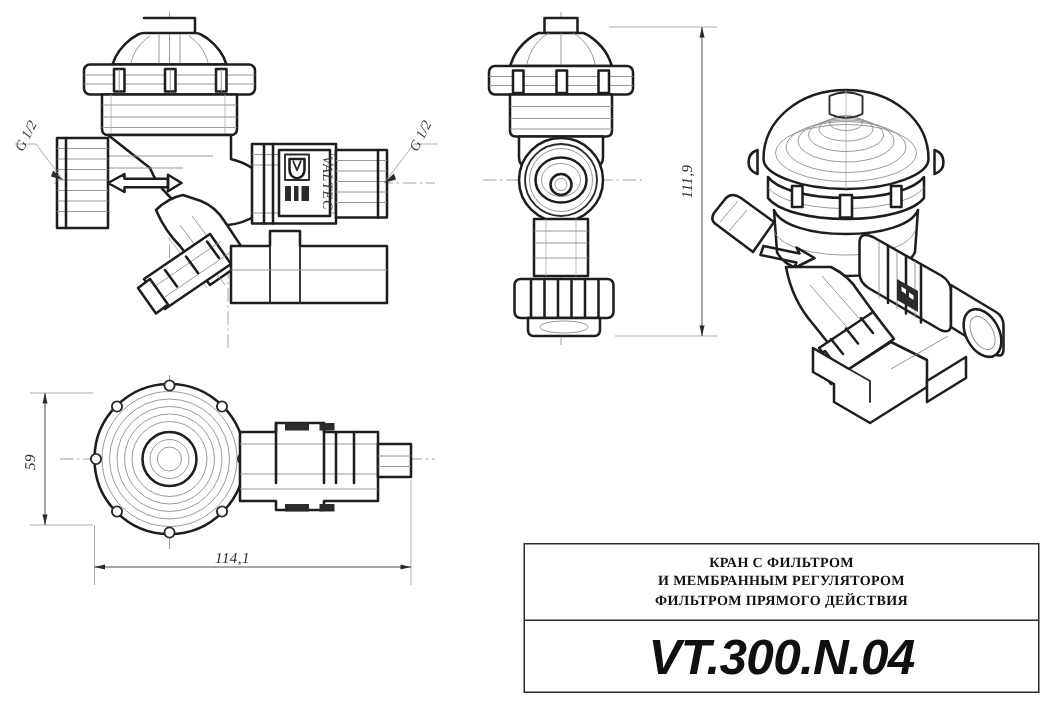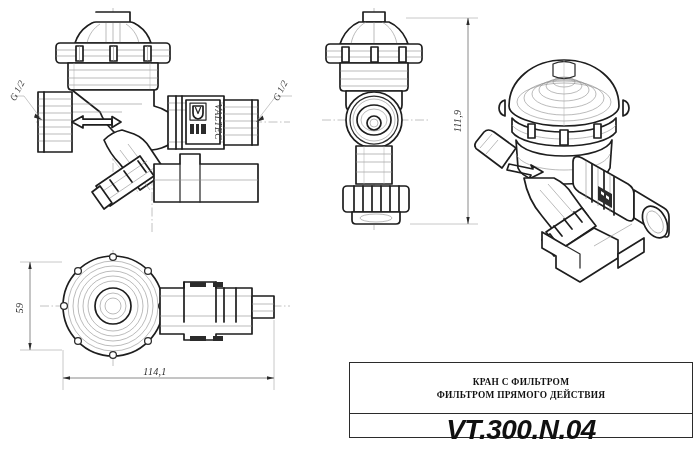--- a/index.html
+++ b/index.html
@@ -7,32 +7,32 @@
        font-family:"Liberation Serif",serif;color:#1a1a1a;}
   #sheet{position:absolute;inset:0;}
   svg{position:absolute;left:0;top:0;}
 
   .dimtext{font-family:"Liberation Serif",serif;font-size:10px;fill:#2b2b2b;
            font-style:italic;letter-spacing:.3px;}
   .leadtext{font-family:"Liberation Serif",serif;font-size:9.5px;fill:#3a3a3a;
             font-style:italic;}
 
   
-  #titleblock{position:absolute;left:349px;top:362px;width:344px;height:76px;
+  #titleblock{position:absolute;left:349px;top:362px;width:344px;height:100px;
               border:1.6px solid #2b2b2b;box-sizing:border-box;background:#fff;
               display:flex;flex-direction:column;}
   #tb-desc{flex:0 0 49px;border-bottom:1.6px solid #2b2b2b;
            display:flex;flex-direction:column;align-items:center;
            justify-content:center;padding-top:1px;}
   #tb-desc span{font-family:"Liberation Serif",serif;font-weight:bold;
                 font-size:9.4px;line-height:12.6px;letter-spacing:.25px;
                 color:#121212;white-space:nowrap;}
   #tb-model{flex:1;display:flex;align-items:center;justify-content:center;}
   #tb-model span{font-family:"Liberation Sans",sans-serif;font-weight:bold;
-                 font-style:italic;font-size:28px;letter-spacing:-.5px;
+                 font-style:italic;font-size:33px;letter-spacing:-.5px;
                  color:#101010;}
 </style>
 </head>
 <body>
 
 <div id="sheet">
 
 <svg width="700" height="469" viewBox="0 0 700 469">
   <defs>
     <g id="arrowUp">
@@ -342,20 +342,21 @@
       <use href="#arrowUp" x="63" y="378" transform="rotate(-90 63 378)"></use>
       <use href="#arrowUp" x="274" y="378" transform="rotate(90 274 378)"></use>
       <text class="dimtext" x="155" y="375" text-anchor="middle">114,1</text>
     </g>
   </g>
 </svg>
 
 <div id="titleblock">
   <div id="tb-desc">
     <span>КРАН С ФИЛЬТРОМ</span>
+    <span>И МЕМБРАННЫМ РЕГУЛЯТОРОМ</span>
     <span>ФИЛЬТРОМ ПРЯМОГО ДЕЙСТВИЯ</span>
   </div>
   <div id="tb-model">
     <span>VT.300.N.04</span>
   </div>
 </div>
 
 </div>
 
 </body></html>

